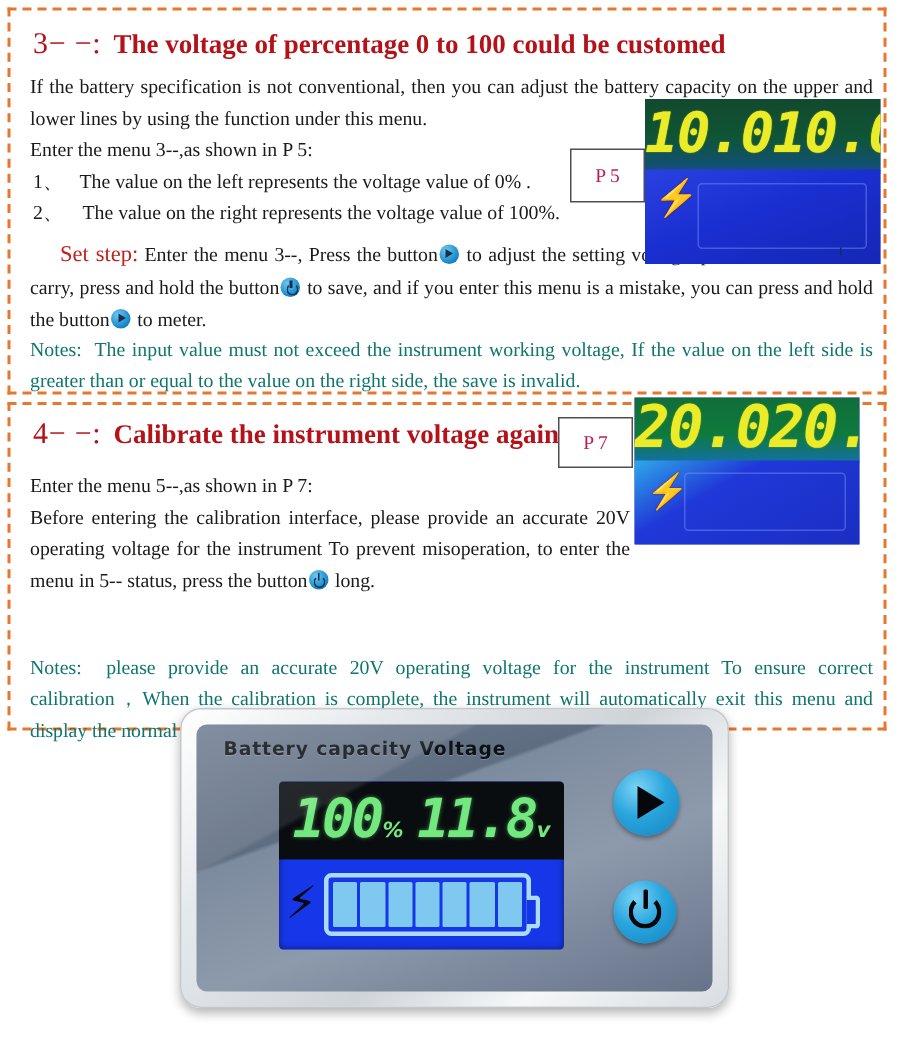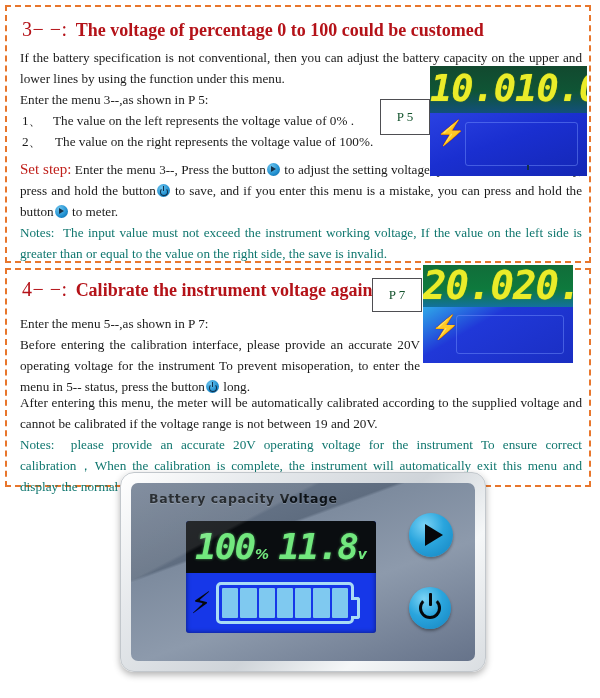--- a/index.html
+++ b/index.html
@@ -47,21 +47,21 @@
   
   .body-text {
     position: absolute;
     color: #1a1a1a;
     font-size: 13.2px;
     line-height: 21px;
     font-family: "Liberation Serif", serif;
     text-align: justify;
   }
   .red-text { color: #0f766e; }
-  .red-label { color: #c0201b; }
+  .red-label { color: #c0201b; margin-left: 20px; }
 
   .num-item { position: absolute; font-size: 13.2px; color: #1a1a1a; line-height: 21px; }
 
   
   .btn-glyph {
     display: inline-block;
     width: 13px; height: 13px;
     border-radius: 50%;
     vertical-align: -2px;
     position: relative;
@@ -98,21 +98,21 @@
     background: #13304a;
     z-index: 2;
   }
 
   
   .p-label {
     position: absolute;
     border: 1.4px solid #4e4e52;
     background: #ffffff;
     font-size: 13px;
-    color: #14532d;
+    color: #be185d;
     display: flex;
     align-items: center;
     justify-content: center;
     font-family: "Liberation Serif", serif;
   }
   #p5-label { left: 380px; top: 99px;  width: 50px; height: 36px; }
   #p7-label { left: 372px; top: 278px; width: 50px; height: 34px; }
 
   
   .lcd-photo {
@@ -381,21 +381,20 @@
     <span class="num">4− −:</span><span class="ttl">Calibrate the instrument voltage again</span>
   </div>
 
   <div class="body-text" style="left:20px; top:313px; width:400px;">Enter the menu 5--,as shown in P 7:</div>
 
   <div class="body-text" style="left:20px; top:334px; width:400px;">
     <span>Before entering the calibration interface, please provide an accurate 20V operating voltage for the instrument To prevent misoperation, to enter the menu in 5-- status, press the button</span><span class="btn-glyph power"></span>
     <span>long.</span>
   </div>
 
-  <div class="body-text" style="left:20px; top:392px; width:562px;">After entering this menu, the meter will be automatically calibrated according to the supplied voltage and cannot be calibrated if the voltage range is not between 19 and 20V.</div>
 
   <div class="body-text red-text" style="left:20px; top:434px; width:562px;">
     <span>Notes:</span>&nbsp;
     <span>please provide an accurate 20V operating voltage for the instrument To ensure correct calibration，When the calibration is complete, the instrument will automatically exit this menu and display the normal working interface.</span>
   </div>
 
   <div class="p-label" id="p7-label">
     <span>P 7</span>
   </div>
 

